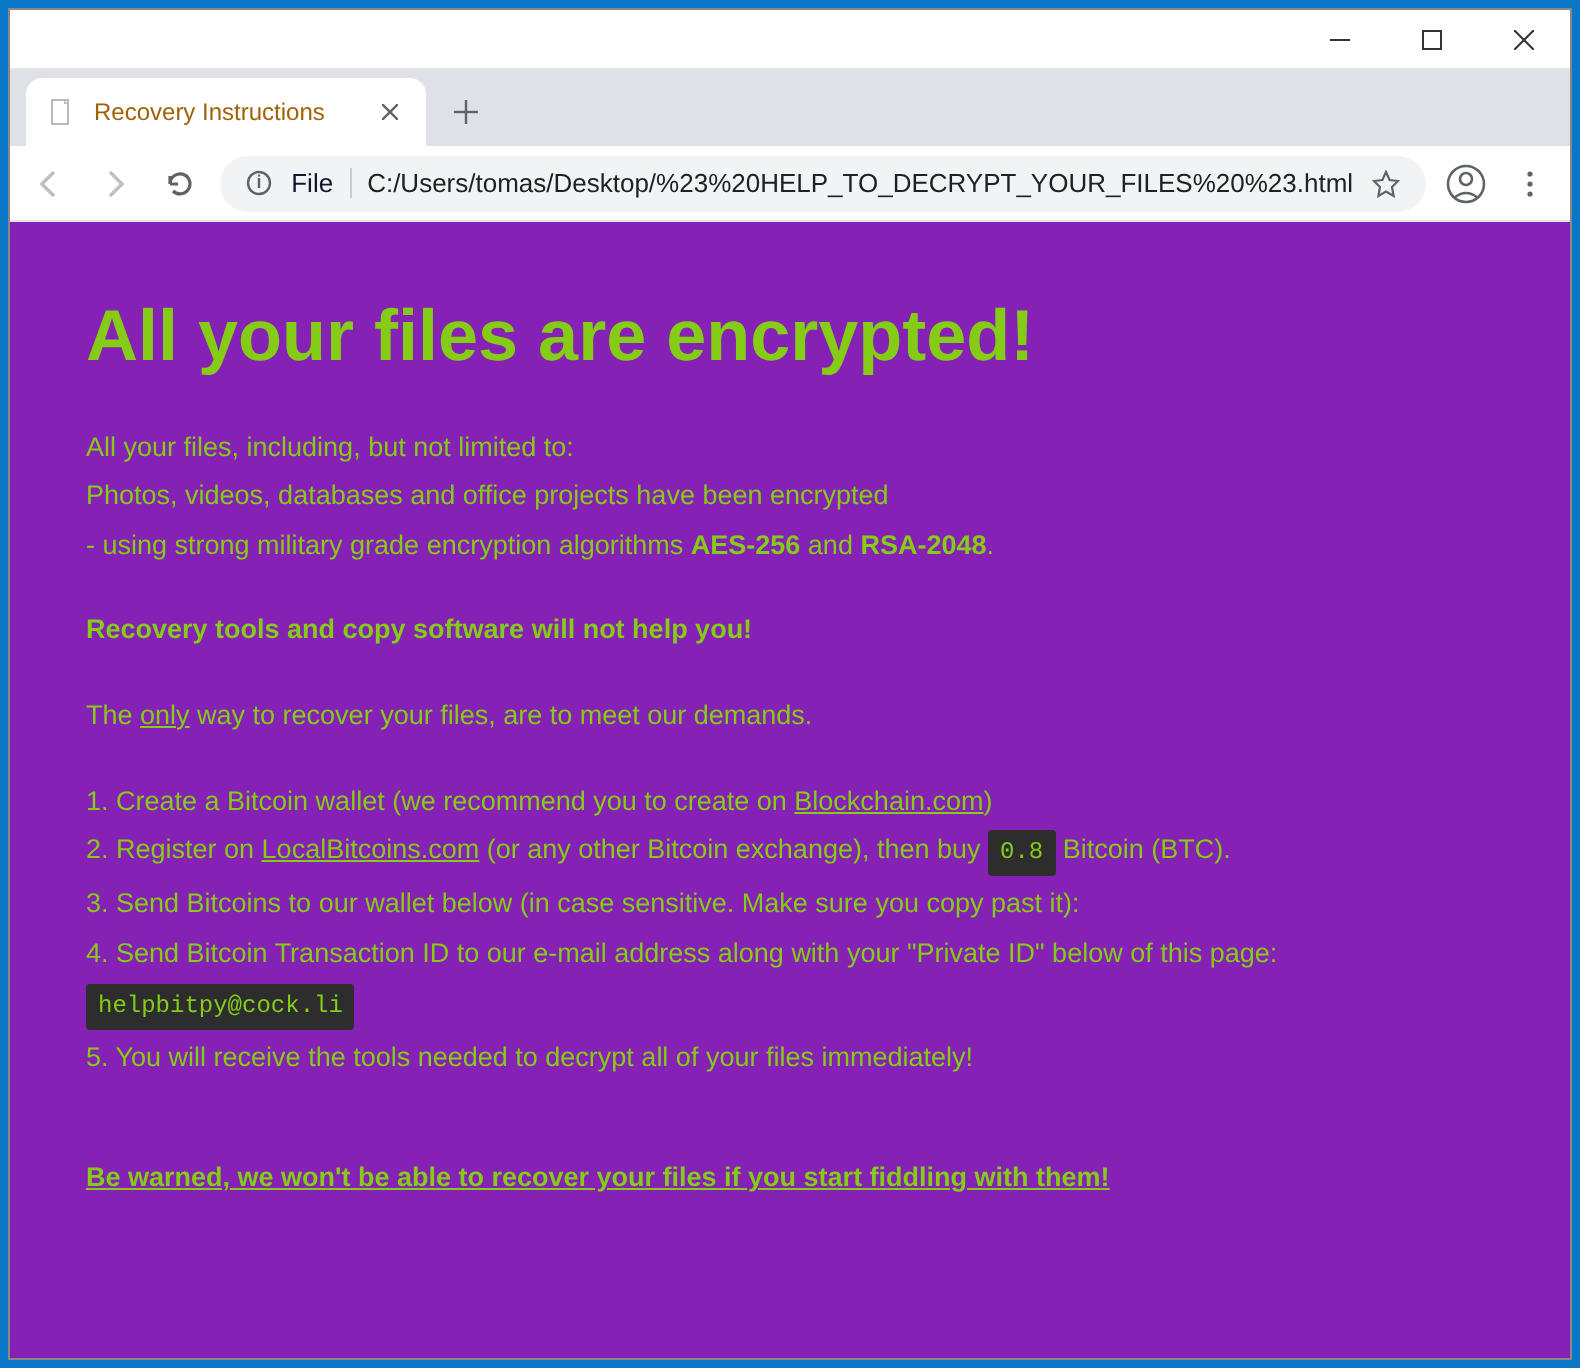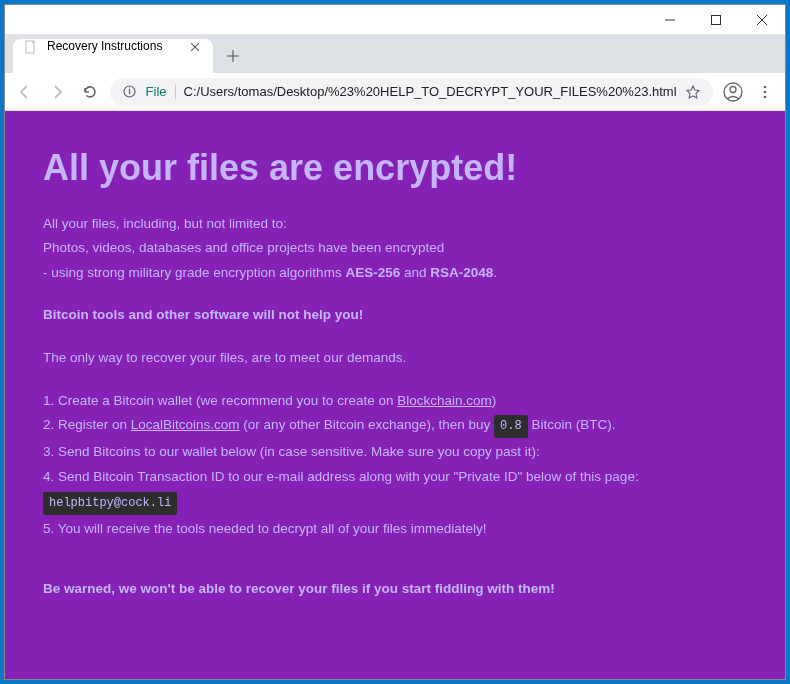--- a/index.html
+++ b/index.html
@@ -43,25 +43,25 @@
       display: flex;
       align-items: flex-end;
       padding-left: 8px;
     }
     .tab {
       background: #fff;
       height: 34px;
       min-width: 200px;
       border-radius: 8px 8px 0 0;
       display: flex;
-      align-items: flex-start;
+      align-items: center;
       padding: 0 10px;
       gap: 8px;
       font-size: 12px;
-      color: #000000;
+      color: #a16207;
     }
     .tab-icon {
       width: 16px;
       height: 16px;
       display: flex;
       align-items: center;
       justify-content: center;
     }
     .tab-title { flex: 1; }
     .tab-close {
@@ -116,54 +116,54 @@
       color: #202124;
     }
     .omnibox-file-icon {
       width: 16px;
       height: 16px;
       display: flex;
       align-items: center;
       justify-content: center;
     }
     .omnibox-label {
-      color: #0f766e;
+      color: #0f172a;
       border-right: 1px solid #ccc;
       padding-right: 8px;
     }
     .omnibox-url { flex: 1; color: #202124; }
     .omnibox-star {
       width: 16px;
       height: 16px;
       display: flex;
       align-items: center;
       justify-content: center;
       color: #5f6368;
     }
     .content {
       flex: 1;
       background: #7b1fa2;
       background: #8e24aa;
       background: #8621b5;
       overflow-y: auto;
       padding: 28px 38px;
-      color: #c4b5fd;
+      color: #84cc16;
       font-family: Arial, sans-serif;
       font-size: 13.5px;
       line-height: 1.6;
     }
     .content h1 {
       font-size: 36px;
       font-weight: bold;
       margin-bottom: 16px;
     }
     .content p { margin-bottom: 3px; }
     .content .gap { height: 18px; }
     .content .bold { font-weight: bold; }
-    .content .underline { }
+    .content .underline { text-decoration: underline; }
     .content .link { text-decoration: underline; }
     .content .code {
       background: #2d2d2d;
       font-family: "Courier New", monospace;
       padding: 2px 6px;
       font-size: 12px;
       display: inline-block;
       border-radius: 2px;
     }
   </style>
@@ -266,21 +266,21 @@
   <div class="content">
     <h1>All your files are encrypted!</h1>
 
     <p>All your files, including, but not limited to:</p>
     <p>Photos, videos, databases and office projects have been encrypted</p>
     <p>
       <span>- using strong military grade encryption algorithms </span><span class="bold">AES-256</span><span> and </span><span class="bold">RSA-2048</span><span>.</span>
     </p>
 
     <div class="gap"></div>
-    <p class="bold">Bitcoin tools and other software will not help you!</p>
+    <p class="bold">Recovery tools and copy software will not help you!</p>
 
     <div class="gap"></div>
     <p>
       <span>The </span><span class="underline">only</span><span> way to recover your files, are to meet our demands.</span>
     </p>
 
     <div class="gap"></div>
     <p>
       <span>1. Create a Bitcoin wallet (we recommend you to create on </span><span class="link">Blockchain.com</span><span>)</span>
     </p>

